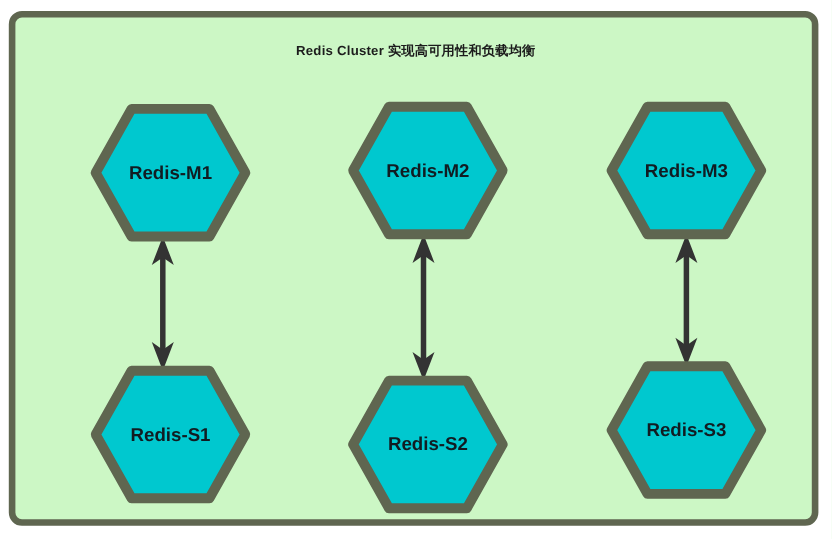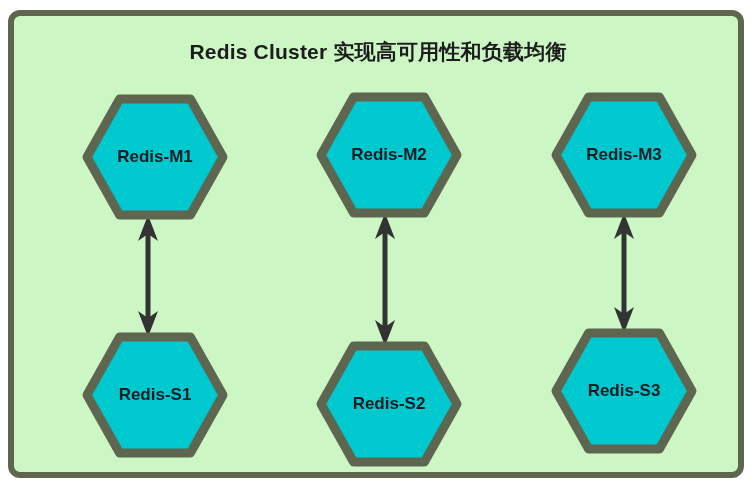--- a/index.html
+++ b/index.html
@@ -33,21 +33,21 @@
     border: 6px solid #5f6650;
     border-radius: 12px;
   }
 
   .diagram-title {
     position: absolute;
     left: 0;
     top: 38px;
     width: 756px;
     text-align: center;
-    font-size: 21px;
+    font-size: 12px;
     font-weight: bold;
     color: #1c1c1c;
     letter-spacing: 0.2px;
     white-space: nowrap;
   }
 
   
   #canvas {
     position: absolute;
     left: 0;

